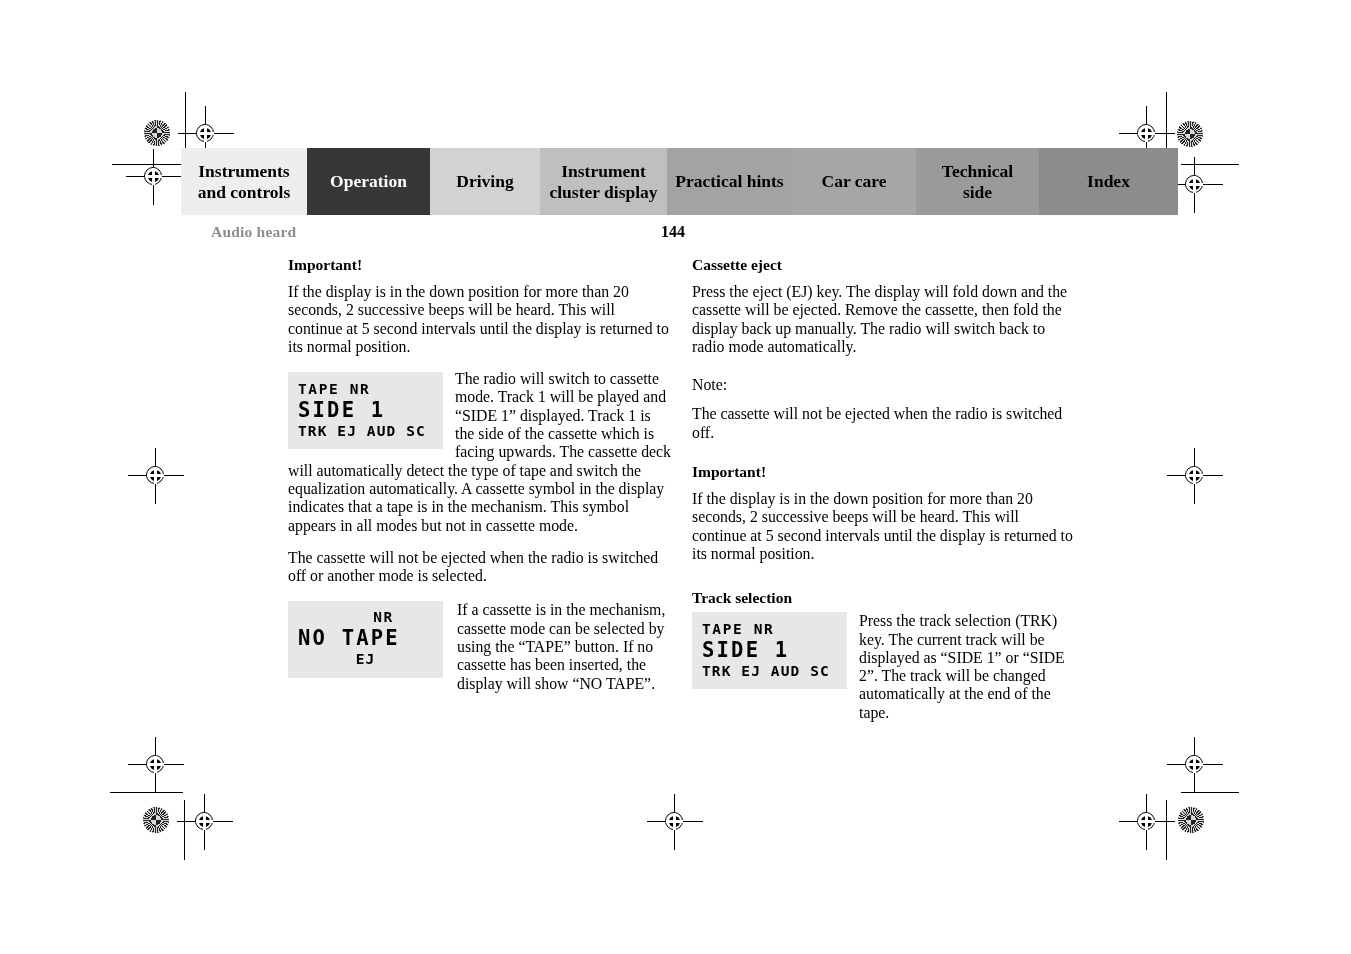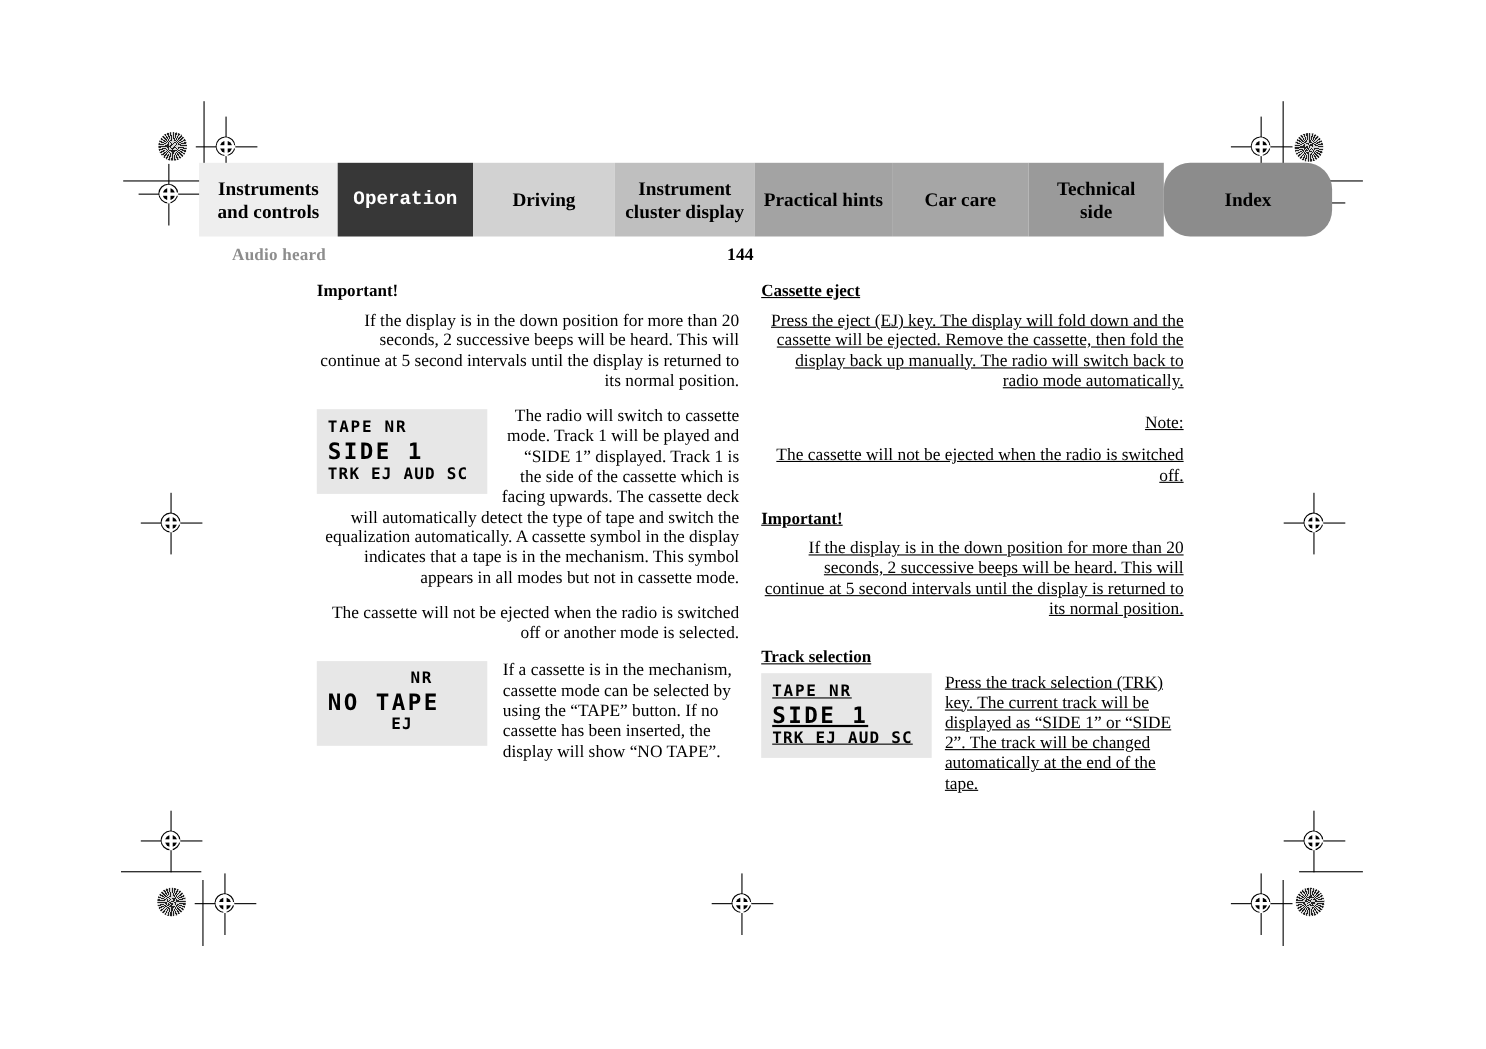--- a/index.html
+++ b/index.html
@@ -95,21 +95,21 @@
     justify-content: center;
     text-align: center;
     font-family: "Liberation Serif", serif;
     font-weight: bold;
     font-size: 17.5px;
     line-height: 21px;
     color: #000;
     box-sizing: border-box;
     padding: 0 4px;
   }
-  .tab.active { color: #ffffff; font-family: Liberation Mono, monospace; }
+  .tab.active { color: #ffffff; }
 
   
   .pagehead {
     position: absolute;
     left: 211px;
     top: 223px;
     width: 970px;
     height: 20px;
   }
   .pagehead .section {
@@ -131,35 +131,35 @@
     color: #000;
   }
 
   
   .col {
     position: absolute;
     top: 255px;
     width: 384px;
   }
   .col-left  { left: 288px; }
-  .col-right { left: 692px; text-decoration: underline; }
+  .col-right { left: 692px; }
 
   h3.head {
     margin: 0 0 9px 0;
     font-family: "Liberation Serif", serif;
     font-weight: bold;
     font-size: 15.5px;
     line-height: 19px;
   }
   p.body {
     margin: 0 0 14px 0;
     font-family: "Liberation Serif", serif;
     font-size: 15.8px;
     line-height: 18.3px;
-    text-align: right;
+    text-align: left;
   }
 
   
   .lcd {
     background: #e7e7e7;
     box-sizing: border-box;
     font-family: "DejaVu Sans Mono", monospace;
     font-weight: bold;
     color: #000;
     padding: 8px 10px 9px 10px;
@@ -291,21 +291,21 @@
       <div>
         <div>Instruments</div>
         <div>and controls</div>
       </div>
     </div>
     <div class="tab active" style="background: rgb(55, 55, 55); color: rgb(255, 255, 255); width: 123px;">
       <div>
         <div>Operation</div>
       </div>
     </div>
-    <div class="tab" style="background: rgb(210, 210, 210); color: rgb(0, 0, 0); width: 129px;">
+    <div class="tab" style="background: rgb(210, 210, 210); color: rgb(0, 0, 0); width: 110px;">
       <div>
         <div>Driving</div>
       </div>
     </div>
     <div class="tab" style="background: rgb(191, 191, 191); color: rgb(0, 0, 0); width: 127px;">
       <div>
         <div>Instrument</div>
         <div>cluster display</div>
       </div>
     </div>
@@ -318,21 +318,21 @@
       <div>
         <div>Car care</div>
       </div>
     </div>
     <div class="tab" style="background: rgb(154, 154, 154); color: rgb(0, 0, 0); width: 123px;">
       <div>
         <div>Technical</div>
         <div>side</div>
       </div>
     </div>
-    <div class="tab" style="background: rgb(140, 140, 140); color: rgb(0, 0, 0); width: 153px; border-radius: 24px;">
+    <div class="tab" style="background: rgb(140, 140, 140); color: rgb(0, 0, 0); width: 139px;">
       <div>
         <div>Index</div>
       </div>
     </div>
   </div>
 
 <div class="pagehead">
   <div class="section">Audio heard</div>
   <div class="pageno">144</div>
 </div>

